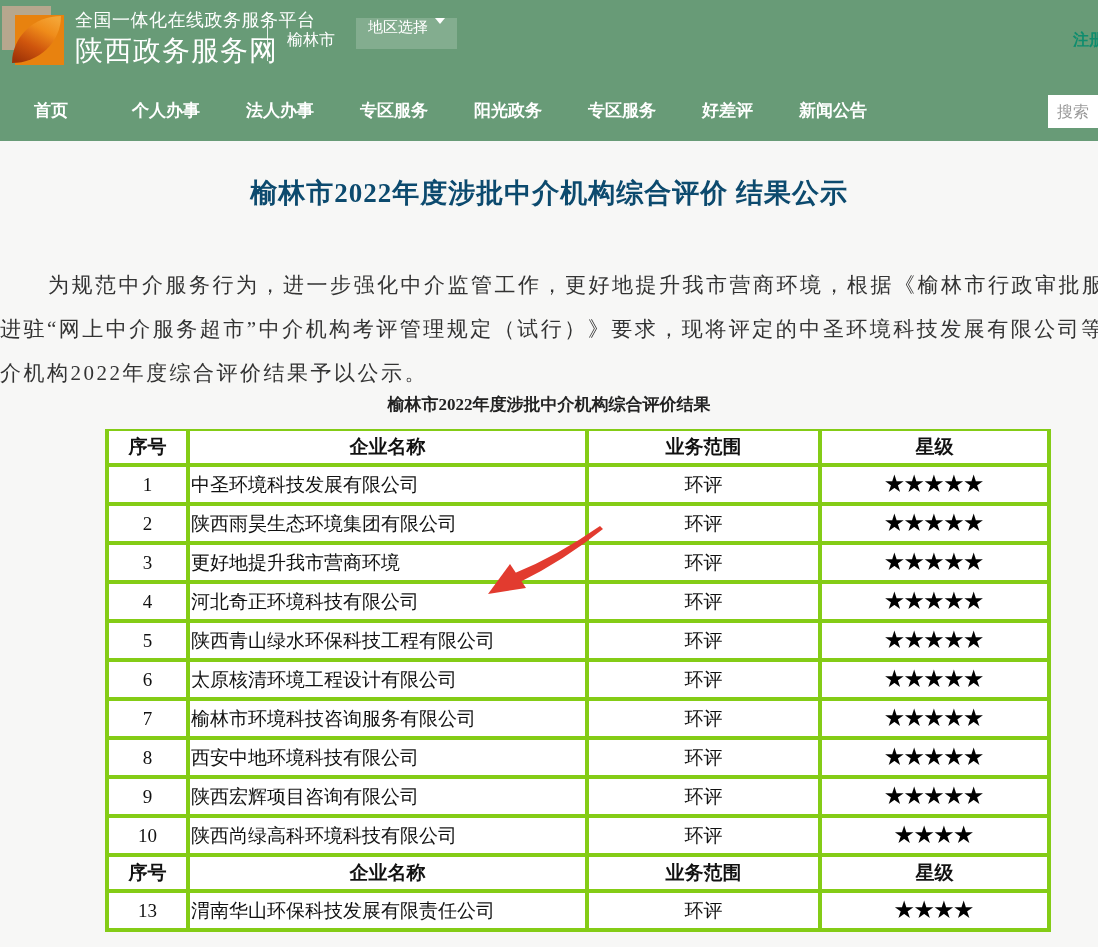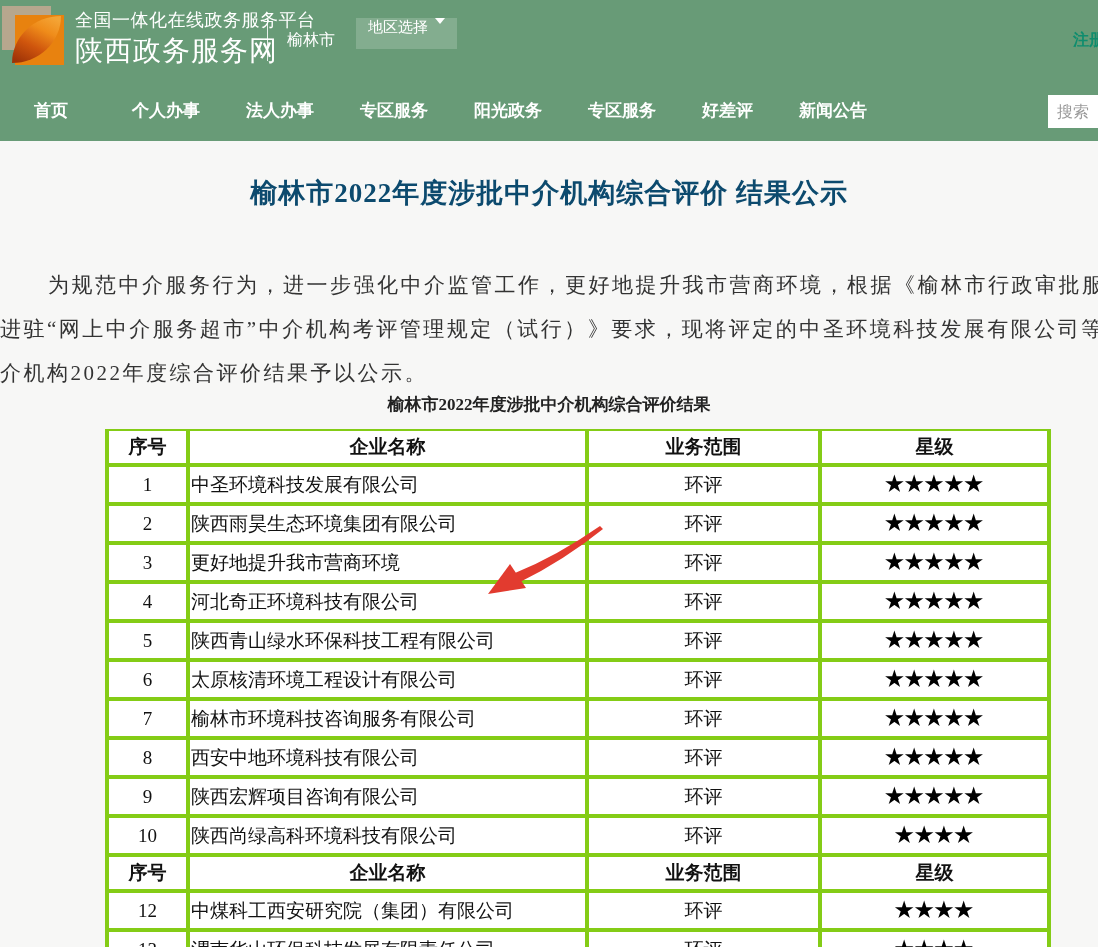--- a/index.html
+++ b/index.html
@@ -205,26 +205,20 @@
           <td class="scope">环评</td>
           <td class="stars">★★★★</td>
         </tr>
         <tr class="head">
           <th>序号</th>
           <th>企业名称</th>
           <th>业务范围</th>
           <th>星级</th>
         </tr>
         <tr>
-          <td class="no">12</td>
-          <td class="name">中煤科工西安研究院（集团）有限公司</td>
-          <td class="scope">环评</td>
-          <td class="stars">★★★★</td>
-        </tr>
-        <tr>
           <td class="no">13</td>
           <td class="name">渭南华山环保科技发展有限责任公司</td>
           <td class="scope">环评</td>
           <td class="stars">★★★★</td>
         </tr>
       </tbody>
   </table>
 </div>
 
 <svg class="anno" viewBox="0 0 1098 947" xmlns="http://www.w3.org/2000/svg">

